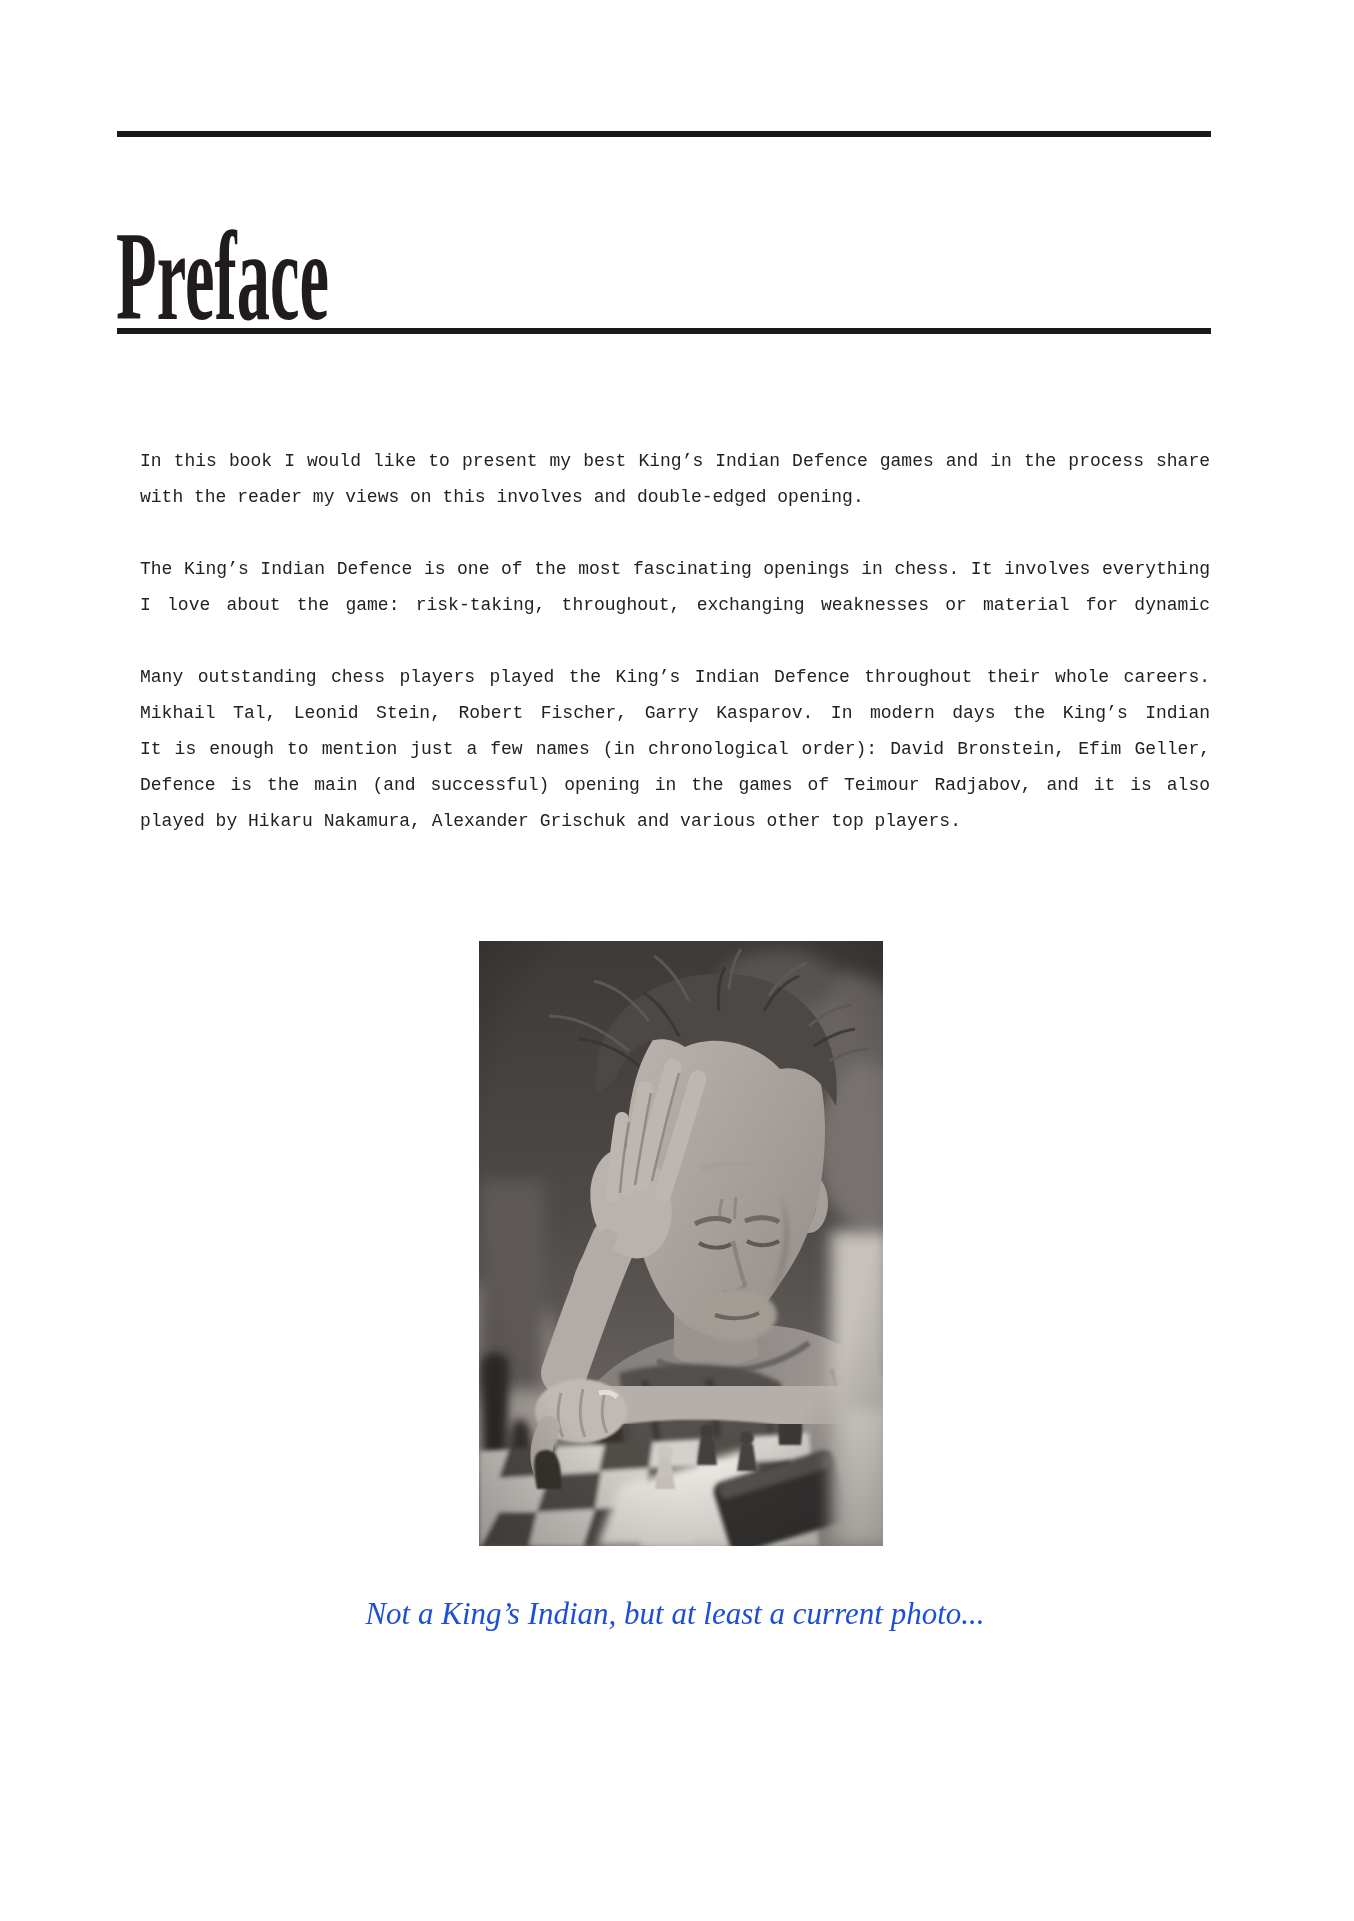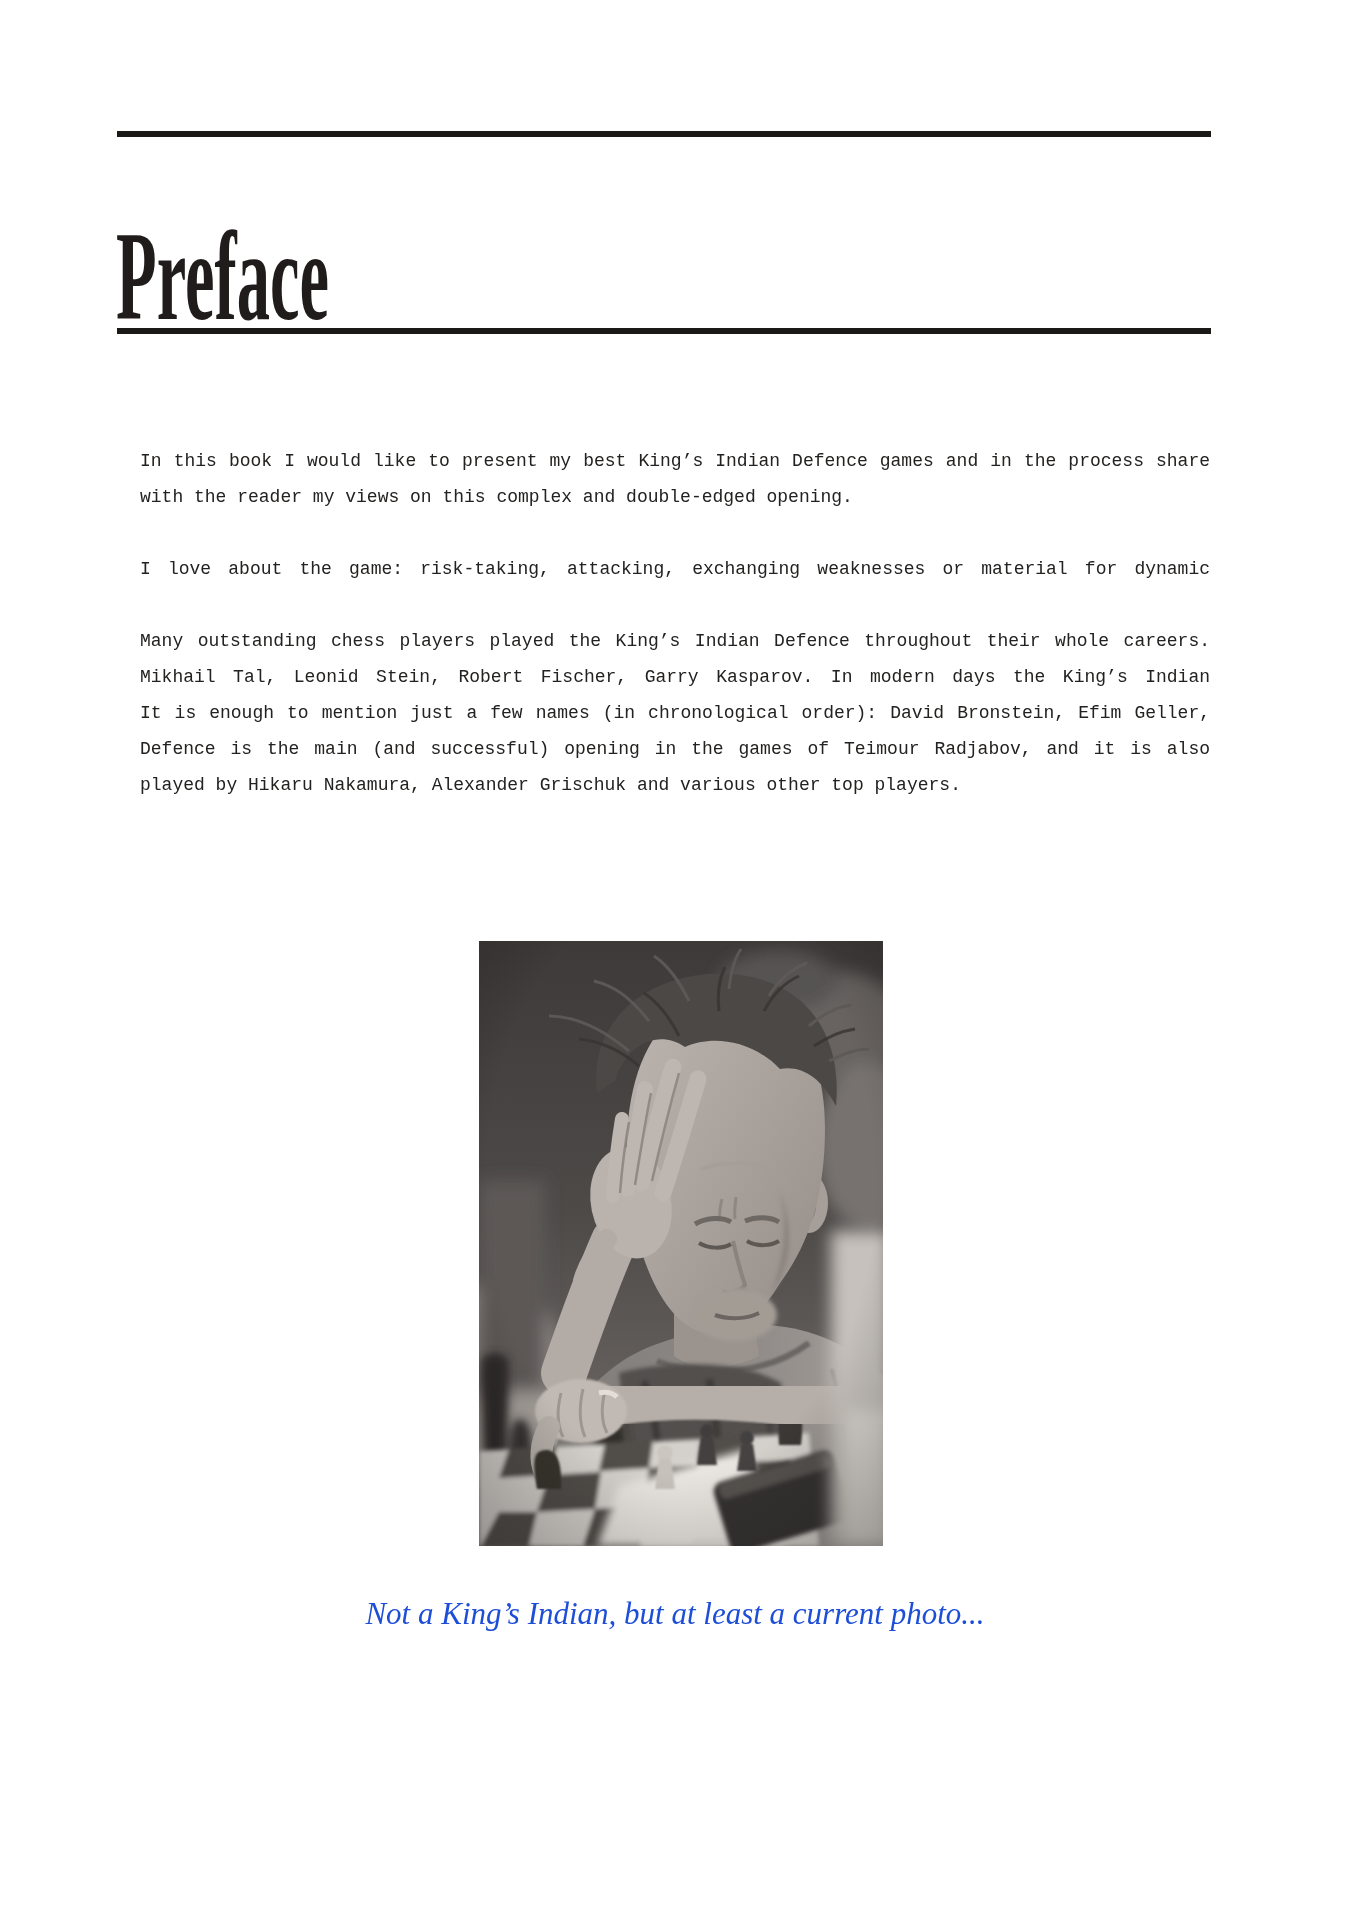--- a/index.html
+++ b/index.html
@@ -80,24 +80,25 @@
 
   <div class="rule rule-top"></div>
 
   <h1 class="chapter-title">Preface</h1>
 
   <div class="rule rule-bottom"></div>
 
   <div class="body-text">
       <div class="para">
         <div class="line">In this book I would like to present my best King’s Indian Defence games and in the process share</div>
-        <div class="line line-last">with the reader my views on this complex and double-edged opening.</div>
+        <div class="line line-last">with the reader my views on this involves and double-edged opening.</div>
       </div>
       <div class="para">
-        <div class="line">I love about the game: risk-taking, attacking, exchanging weaknesses or material for dynamic</div>
+        <div class="line">The King’s Indian Defence is one of the most fascinating openings in chess. It involves everything</div>
+        <div class="line">I love about the game: risk-taking, throughout, exchanging weaknesses or material for dynamic</div>
       </div>
       <div class="para">
         <div class="line">Many outstanding chess players played the King’s Indian Defence throughout their whole careers.</div>
         <div class="line">Mikhail Tal, Leonid Stein, Robert Fischer, Garry Kasparov. In modern days the King’s Indian</div>
         <div class="line">It is enough to mention just a few names (in chronological order): David Bronstein, Efim Geller,</div>
         <div class="line">Defence is the main (and successful) opening in the games of Teimour Radjabov, and it is also</div>
         <div class="line line-last">played by Hikaru Nakamura, Alexander Grischuk and various other top players.</div>
       </div>
     </div>
 

